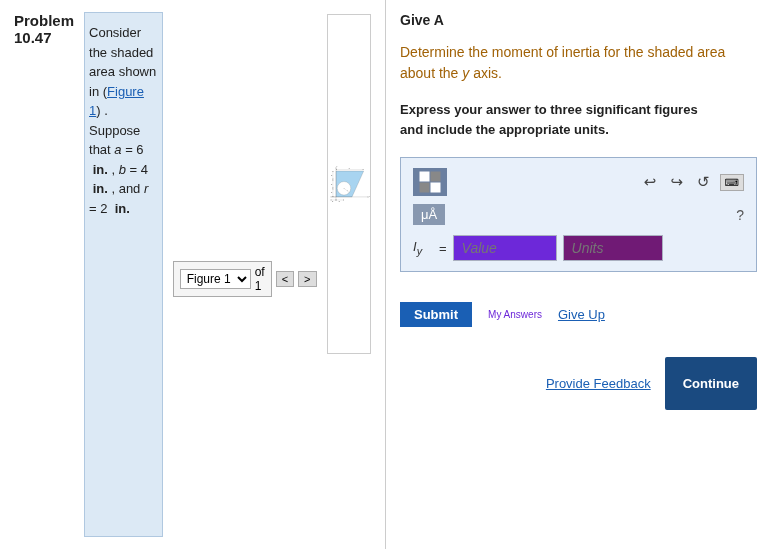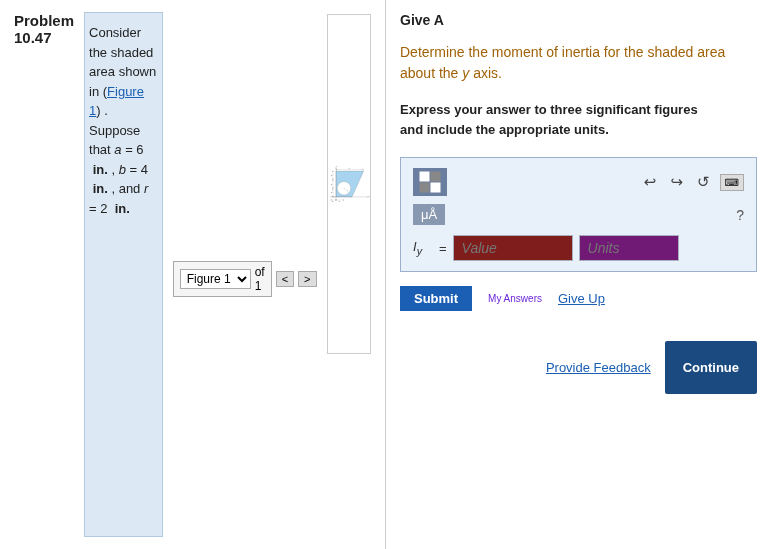--- a/index.html
+++ b/index.html
@@ -193,43 +193,43 @@
     }
 
     .iy-label {
       font-size: 13px;
       color: #333;
       min-width: 20px;
     }
 
     .value-input {
       border: 1px solid #aab0c0;
-      background: #7f1d1d;
+      background: #6d28d9;
       padding: 4px 8px;
       font-size: 14px;
-      width: 120px;
+      width: 104px;
       color: #aaa;
       font-style: italic;
     }
 
     .units-input {
       border: 1px solid #aab0c0;
       background: #701a75;
       padding: 4px 8px;
       font-size: 14px;
       width: 100px;
       color: #aaa;
       font-style: italic;
     }
 
     .submit-row {
       display: flex;
       align-items: center;
       gap: 16px;
-      margin-top: 4px;
+      margin-top: 20px;
     }
 
     .submit-btn {
       background: #1a5fb4;
       color: #fff;
       border: none;
       padding: 5px 14px;
       font-size: 13px;
       cursor: pointer;
       font-weight: bold;

